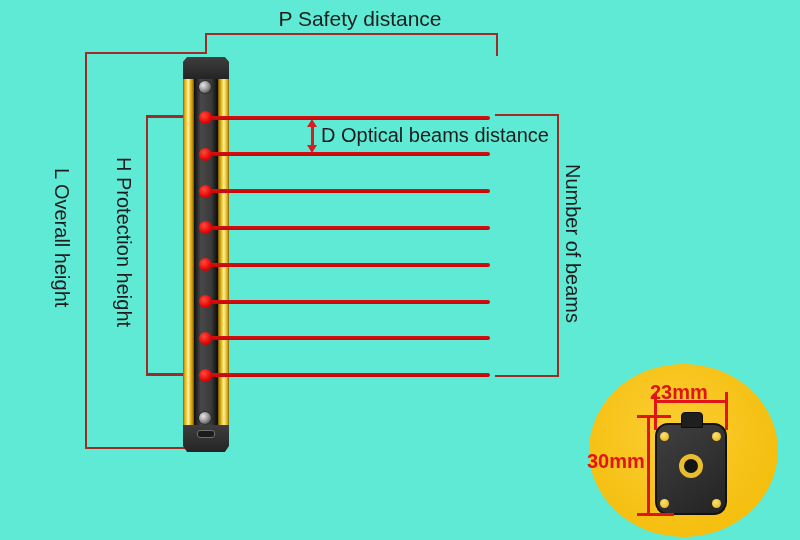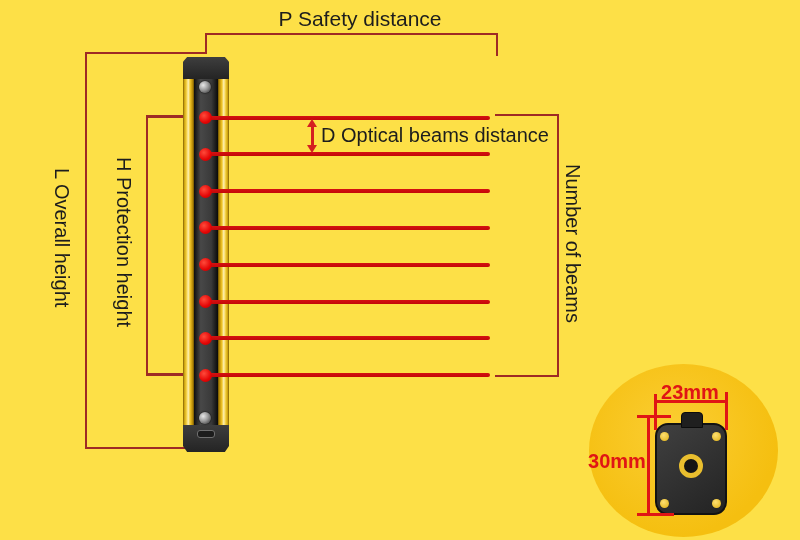--- a/index.html
+++ b/index.html
@@ -1,30 +1,30 @@
 <!DOCTYPE html>
 <html style="--beam: #c30808; --dot: #e30505; --bracket: #9e2b25; --arrow: #d42020; --insetred: #e01515; --circley: #f5bf10; --bodyy: #e9be2e; --text: #1d1d1d;"><head>
 <meta charset="utf-8">
 <style>
   html,body{margin:0;padding:0;background:#ffffff;}
   .stage{
-    position:relative;width:800px;height:540px;background:#fde047;overflow:hidden;
+    position:relative;width:800px;height:540px;background:#5eead4;overflow:hidden;
     font-family:"Liberation Sans","DejaVu Sans",sans-serif;color:var(--text,#1d1d1d);
   }
   .abs{position:absolute;}
   
   .dimline{position:absolute;background:var(--bracket,#9e2b25);}
   .beam{position:absolute;height:4px;background:linear-gradient(180deg,#d51111,var(--beam,#c30808));border-radius:2px;}
   .dot{position:absolute;width:13px;height:13px;border-radius:50%;
        background:radial-gradient(circle at 38% 35%,#ff4a3a,var(--dot,#e30505) 60%,#b50000);}
   
   .lbl{position:absolute;font-size:20px;line-height:1.15;color:var(--text,#1d1d1d);white-space:nowrap;}
   .lbl.title{font-size:21px;}
   .vert{writing-mode:vertical-rl;text-orientation:mixed;}
-  .redlbl{position:absolute;font-weight:bold;font-size:20px;color:var(--insetred,#e01515);white-space:nowrap;text-align:center;}
+  .redlbl{position:absolute;font-weight:bold;font-size:20px;color:var(--insetred,#e01515);white-space:nowrap;}
   
   .arrow-shaft{position:absolute;width:3px;background:var(--arrow,#d42020);}
   .tri{position:absolute;width:0;height:0;border-left:5px solid transparent;border-right:5px solid transparent;}
   .tri.up{border-bottom:8px solid var(--arrow,#d42020);}
   .tri.down{border-top:8px solid var(--arrow,#d42020);}
   
   .rail{position:absolute;width:11px;}
   .rail.left{background:linear-gradient(90deg,#7c5c06 0%,#caa00e 12%,#f3cd3a 30%,#fdf0b1 48%,#f0c427 65%,#b98c08 86%,#6e5404 100%);}
   .rail.right{background:linear-gradient(90deg,#6e5404 0%,#b98c08 14%,#f0c427 35%,#fdf0b1 52%,#f3cd3a 70%,#caa00e 88%,#7c5c06 100%);}
   .strip{position:absolute;background:linear-gradient(90deg,#0e0e0e 0%,#484848 28%,#3a3a3a 72%,#0a0a0a 100%);}

